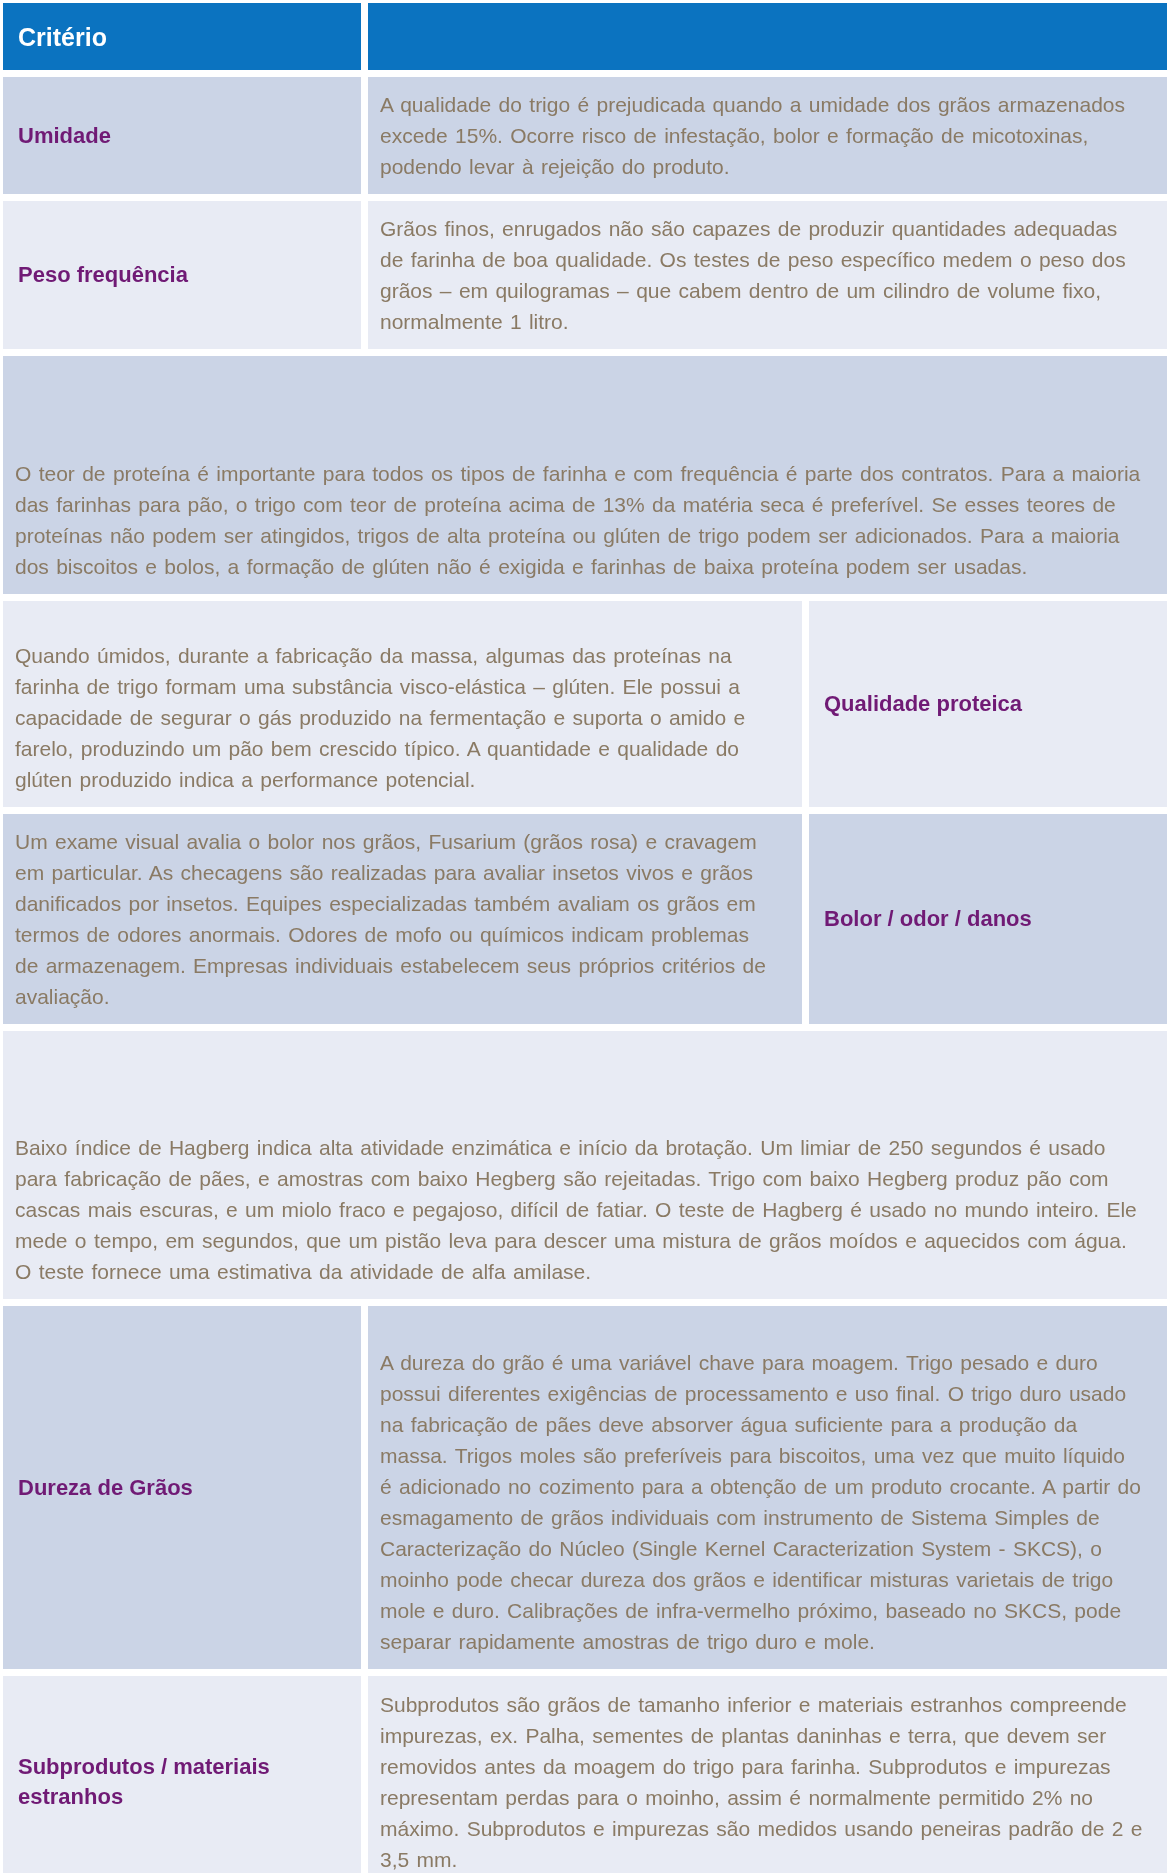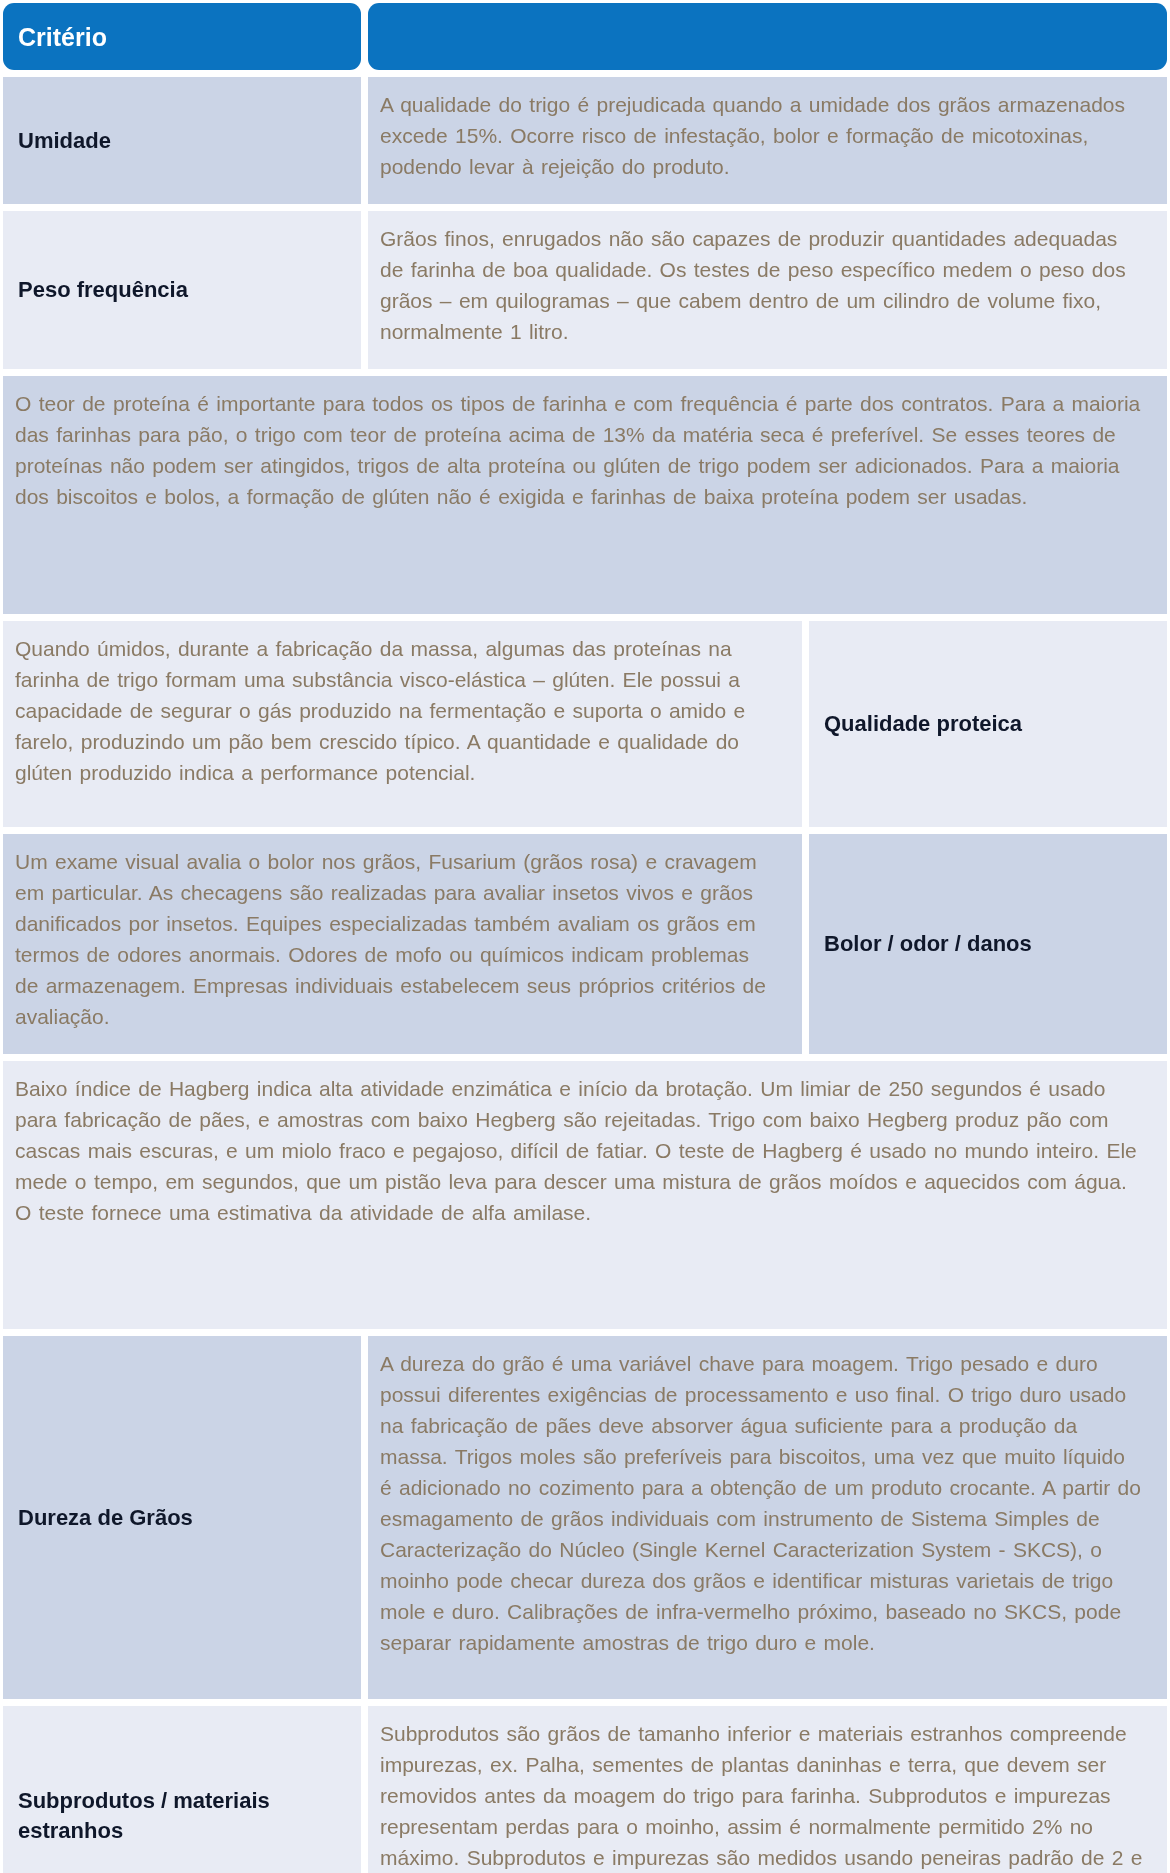--- a/index.html
+++ b/index.html
@@ -28,40 +28,39 @@
     box-sizing: border-box;
   }
   .cell-left {
     flex: 0 0 358px;
     display: flex;
     align-items: center;
     padding: 10px 14px 10px 15px;
     font-weight: bold;
     font-size: 22px;
     line-height: 30px;
-    color: #0f172a;
+    color: #701a75;
   }
   .cell-right {
     flex: 1 1 auto;
     display: flex;
-    align-items: flex-start;
-    padding: 12px 24px 22px 12px;
+    align-items: flex-end;
+    padding: 12px 24px 12px 12px;
     font-size: 21px;
     line-height: 31px;
     color: #8a7a64;
     word-spacing: 1.5px;
   }
   .cell-right p { margin: 0; }
 
   
   .row-header { min-height: 67px; }
   .row-header .cell-left,
   .row-header .cell-right {
     background: #0b73c0;
-    border-radius: 11px;
   }
   .row-header .cell-left {
     color: #ffffff;
     font-size: 25px;
   }
 
   
   .row-dark  .cell { background: #cbd4e6; }
   .row-light .cell { background: #e8ebf4; }
 

